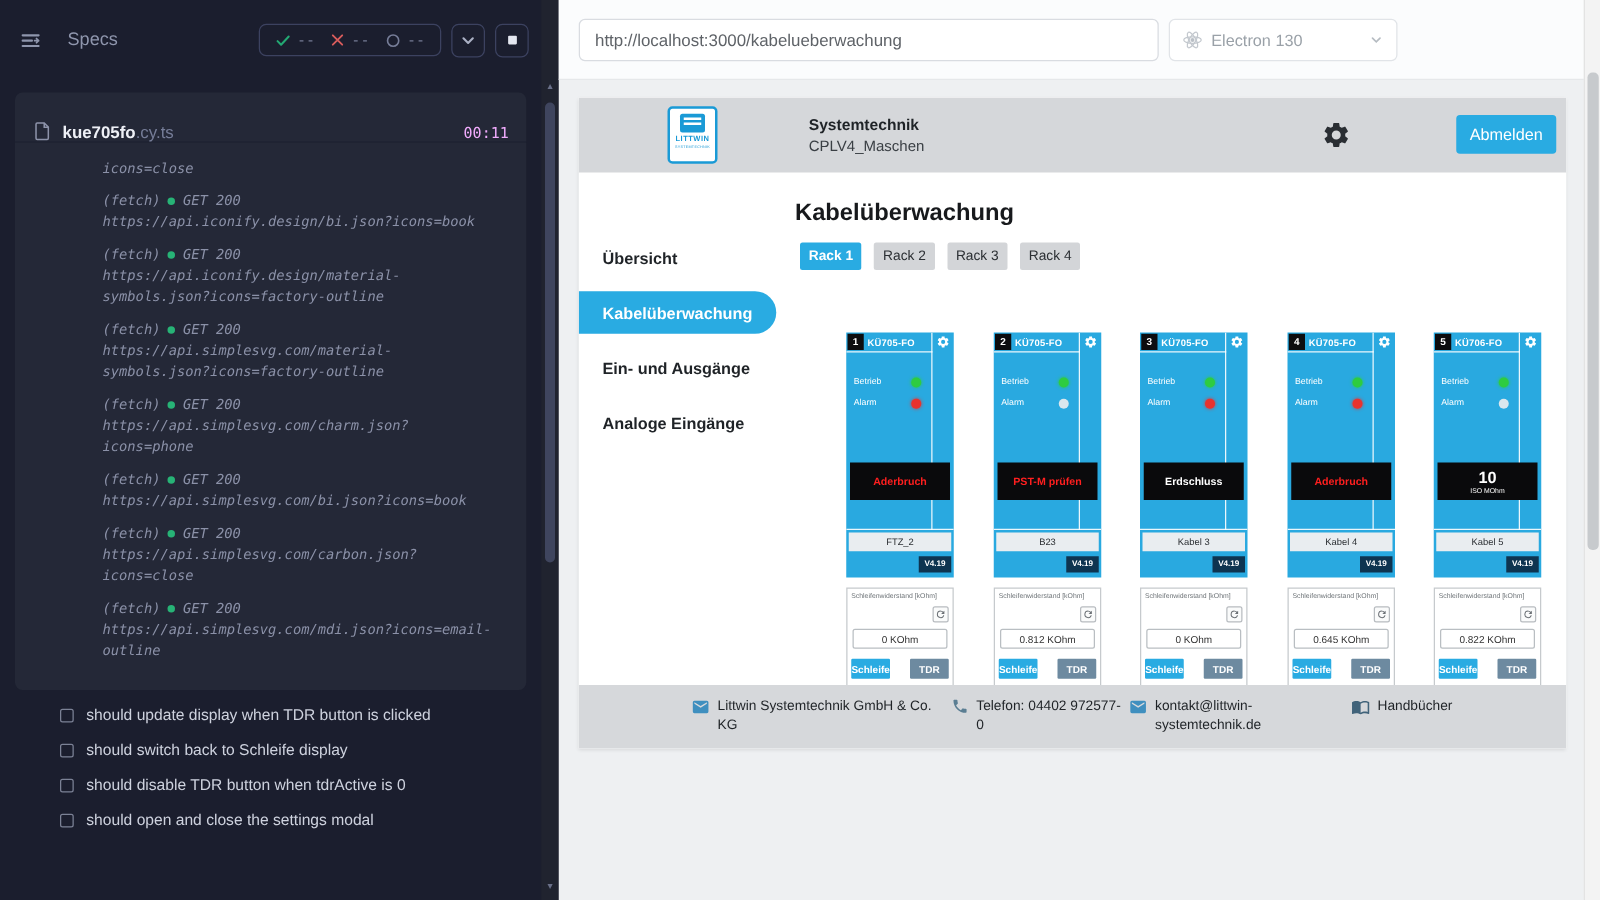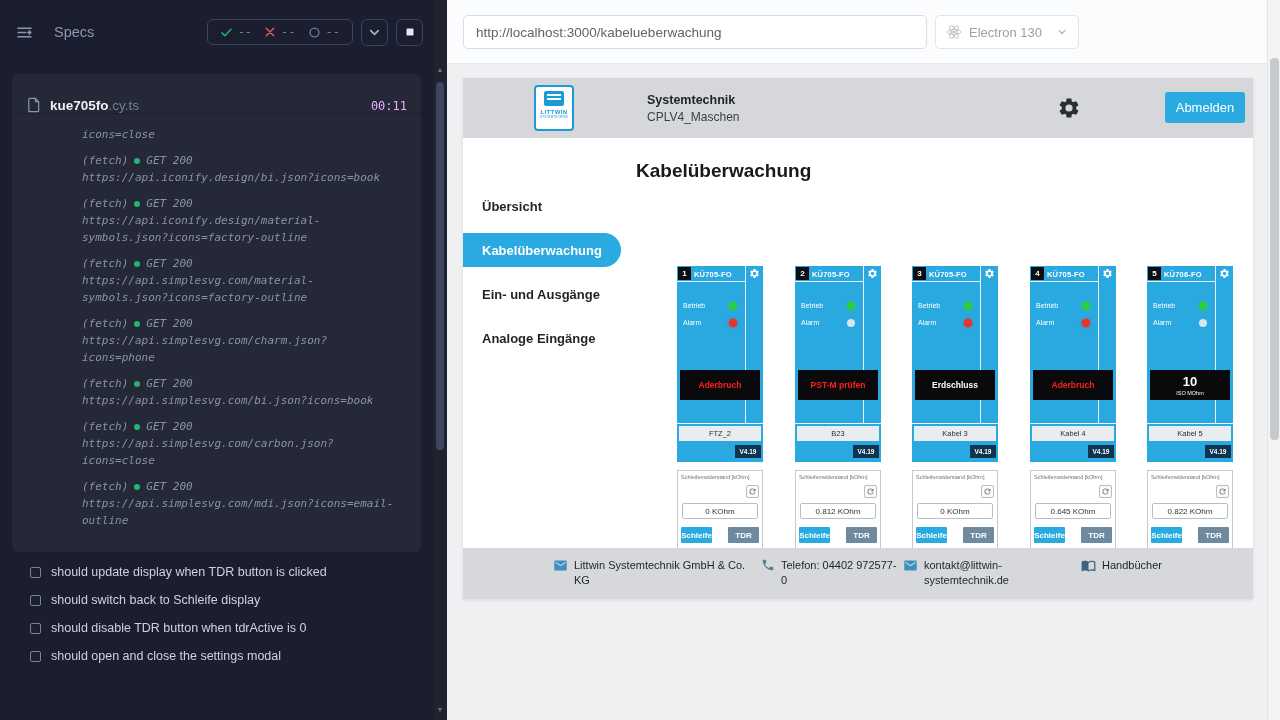--- a/index.html
+++ b/index.html
@@ -20,34 +20,34 @@
   .spec-ext { color:#767d98; font-size:13.5px; }
   .spec-timer { margin-left:auto; color:#f0abfc; font-size:12px; font-family:"DejaVu Sans Mono", monospace; }
 
   .log-panel { margin:0 12px; background:#242837; border-radius:0 0 6px 6px; padding:12px 14px 14px 70px; }
   .log-entry { margin-bottom:9px; font-family:"DejaVu Sans Mono", monospace; font-style:italic; font-size:11px; color:#8b91a8; line-height:17px; }
   .log-head { display:flex; align-items:center; gap:6px; }
   .log-dot { width:6px; height:6px; border-radius:50%; background:#27b376; flex:0 0 auto; }
   .log-url { max-width:316px; overflow-wrap:break-word; }
   .log-cont { font-family:"DejaVu Sans Mono", monospace; font-style:italic; font-size:11px; color:#8b91a8; line-height:17px; margin-bottom:9px; }
 
-  .tests { margin-top:6px; }
+  .tests { margin-top:6px;padding-left:18px; }
   .test-row { height:28px; display:flex; align-items:center; gap:10px; padding-left:30px; color:#ced2de; font-size:12.5px; cursor:pointer; }
   .test-box { width:11px; height:11px; border:1.5px solid #7c8296; border-radius:2px; flex:0 0 auto; }
 
   .left-sb { position:absolute; right:0; top:0; width:14px; height:720px; background:#20232f; }
   .left-sb .arrow { position:absolute; left:0; width:14px; text-align:center; color:#6a7089; font-size:7px; line-height:12px; cursor:pointer; }
   .left-sb-thumb { position:absolute; left:3px; top:82px; width:8px; height:368px; background:#3f455e; border-radius:4px; cursor:pointer; }
 
   
   .right { position:relative; flex:1; height:720px; background:#eef0f2; }
   .topbar { position:relative; height:64px; background:#fbfcfd; border-bottom:1px solid #e6e8ea; }
   .url-input { position:absolute; left:16px; top:15px; width:464px; height:34px; border:1px solid #d9dce1; border-radius:5px; background:#fff; color:#5f6368; font-size:13.5px; padding:0 12px; font-family:"Liberation Sans", sans-serif; outline:none; }
   .tb-ctl { position:absolute; top:15px; height:34px; border:1px solid #e1e4e8; border-radius:5px; background:#fff; display:flex; align-items:center; gap:7px; padding:0 10px; cursor:pointer; }
-  .tb-browser { left:488px; width:144px; color:#9aa1a8; font-size:13px; }
+  .tb-browser { left:488px; width:183px; color:#9aa1a8; font-size:13px; }
   .tb-size { left:648px; width:148px; font-size:13px; }
   .tb-size .vp { color:#3c4043; font-weight:bold; }
   .tb-size .zoom { color:#9aa0a6; font-size:12px; }
   .tb-chev { margin-left:auto; }
 
   .page-sb { position:absolute; right:0; top:0; width:13px; height:720px; background:#f3f3f3; border-left:1px solid #e3e3e3; }
   .page-sb-thumb { position:absolute; left:2px; top:58px; width:9px; height:382px; background:#c7cacd; border-radius:4px; cursor:pointer; }
 
   
   .app { position:absolute; left:16px; top:78px; width:790px; height:521px; background:#fff; overflow:hidden; box-shadow:0 1px 3px rgba(0,0,0,.10); }
@@ -290,20 +290,26 @@
 
       <div class="sidebar">
         <div class="side-item">Übersicht</div>
         <div class="side-item active">Kabelüberwachung</div>
         <div class="side-item">Ein- und Ausgänge</div>
         <div class="side-item">Analoge Eingänge</div>
       </div>
 
       <div class="content">
         <div class="page-title">Kabelüberwachung</div>
+        <div class="tabs">
+          <div class="tab active">Rack 1</div>
+          <div class="tab">Rack 2</div>
+          <div class="tab">Rack 3</div>
+          <div class="tab">Rack 4</div>
+        </div>
 
         <div class="card" style="left:59px">
           <div class="device">
             <div class="dev-num">1</div>
             <div class="dev-title">KÜ705-FO</div>
             <svg class="dev-gear" viewBox="0 0 24 24">
                 <path fill="#fff" d="M19.14 12.94c.04-.3.06-.61.06-.94s-.02-.64-.07-.94l2.03-1.58a.49.49 0 0 0 .12-.61l-1.92-3.32a.49.49 0 0 0-.59-.22l-2.39.96c-.5-.38-1.03-.7-1.62-.94l-.36-2.54a.48.48 0 0 0-.48-.41h-3.84c-.24 0-.43.17-.47.41l-.36 2.54c-.59.24-1.13.57-1.62.94l-2.39-.96a.49.49 0 0 0-.59.22L2.74 8.87c-.12.21-.08.47.12.61l2.03 1.58c-.05.3-.09.63-.09.94s.02.64.07.94l-2.03 1.58a.49.49 0 0 0-.12.61l1.92 3.32c.12.22.37.29.59.22l2.39-.96c.5.38 1.03.7 1.62.94l.36 2.54c.05.24.24.41.48.41h3.84c.24 0 .44-.17.47-.41l.36-2.54c.59-.24 1.13-.56 1.62-.94l2.39.96c.22.08.47 0 .59-.22l1.92-3.32a.49.49 0 0 0-.12-.61l-2.01-1.58zM12 15.6A3.6 3.6 0 1 1 12 8.4a3.6 3.6 0 0 1 0 7.2z"></path>
               </svg>
             <div class="dev-vline"></div>
               <div class="dev-hline1"></div>

